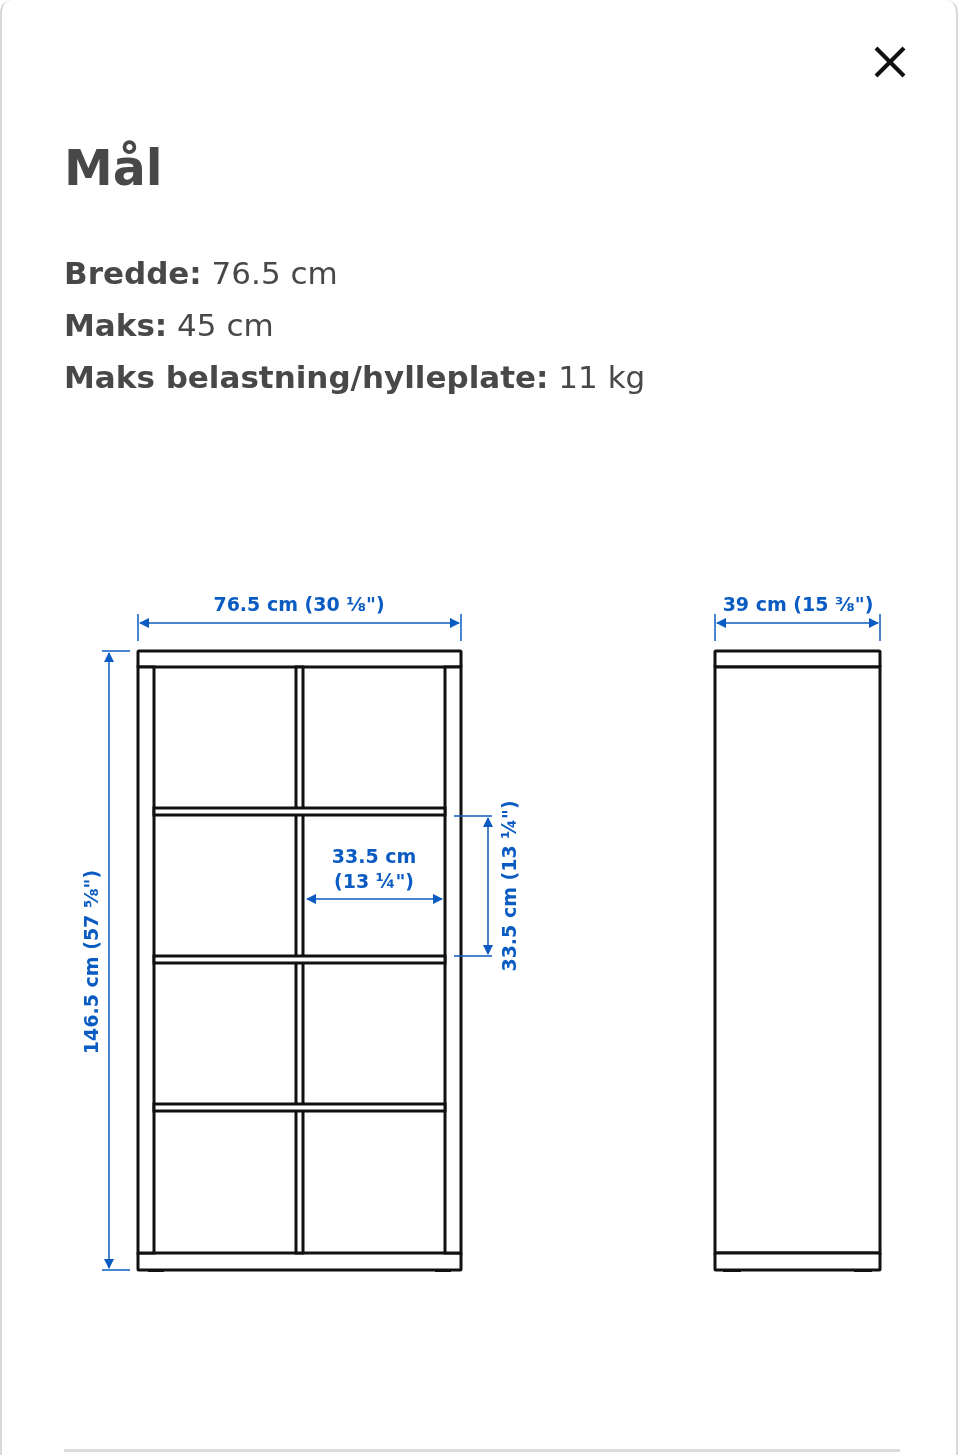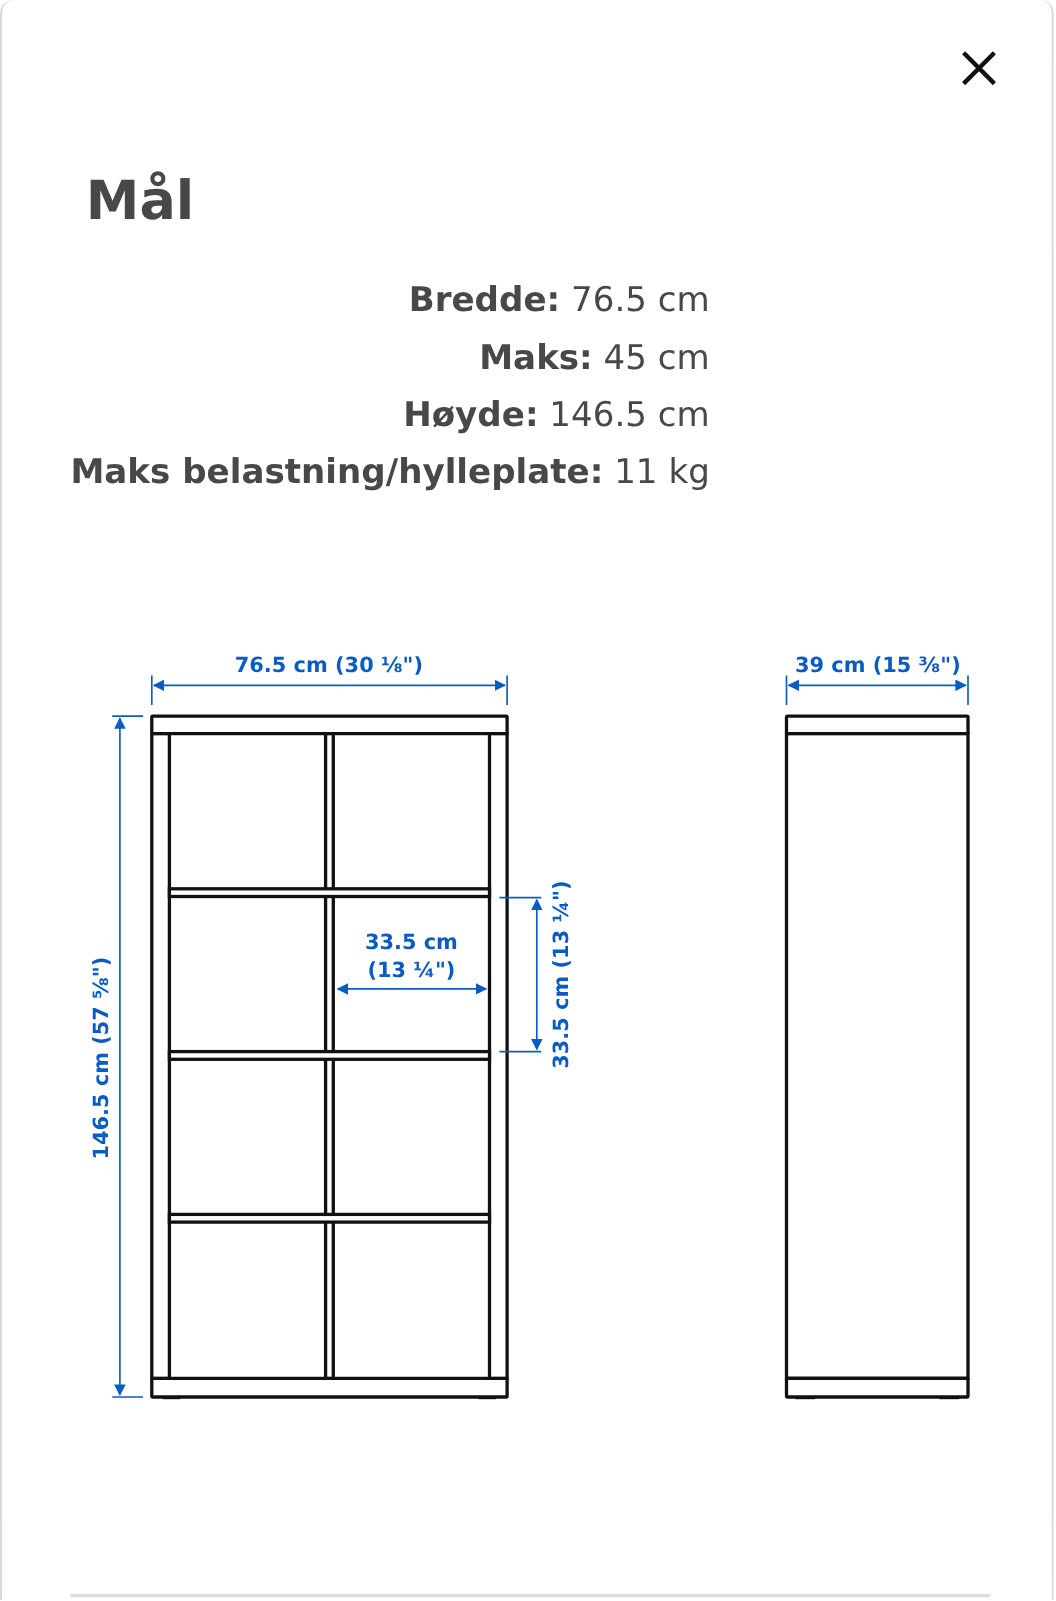--- a/index.html
+++ b/index.html
@@ -10,29 +10,28 @@
   .modal {
     position: absolute; left: 0; top: 0; width: 958px; height: 1455px;
     border-left: 2px solid #d9d9d9; border-right: 2px solid #d9d9d9;
     border-radius: 12px 12px 0 0; box-sizing: border-box; background: #fff;
   }
   .close-btn {
     position: absolute; left: 866px; top: 40px; width: 44px; height: 44px;
     display: flex; align-items: center; justify-content: center; cursor: pointer;
   }
   .title {
-    position: absolute; left: 62px; top: 140px; margin: 14px;
+    position: absolute; left: 62px; top: 140px; margin: 0;
     font-size: 49px; font-weight: 700; color: #484848; letter-spacing: 0px;
     font-family: "DejaVu Sans", sans-serif;
   }
   .specs { position: absolute; left: 62px; top: 250px; }
   .spec {
     font-size: 31px; color: #484848; height: 52px; line-height: 46px; white-space: nowrap;
     font-family: "DejaVu Sans", sans-serif;
-    text-align: right;
   }
   .spec .k { font-weight: 700; }
   .spec .v { font-weight: 400; }
   .diagram { position: absolute; left: 0; top: 560px; }
   .dim-label { font-family: "DejaVu Sans", sans-serif; font-weight: 700; font-size: 19px; fill: #0a5cc2; }
   .divider {
     position: absolute; left: 62px; top: 1449px; width: 836px; height: 3px; background: #dcdcdc;
   }
 </style>
 </head>
@@ -50,24 +49,20 @@
   <h1 class="title">Mål</h1>
 
   <div class="specs">
     <div class="spec">
       <span class="k">Bredde:</span>
       <span class="v">76.5 cm</span>
     </div>
     <div class="spec">
       <span class="k">Maks:</span>
       <span class="v">45 cm</span>
-    </div>
-    <div class="spec">
-      <span class="k">Høyde:</span>
-      <span class="v">146.5 cm</span>
     </div>
     <div class="spec">
       <span class="k">Maks belastning/hylleplate:</span>
       <span class="v">11 kg</span>
     </div>
   </div>
 
   <svg class="diagram" width="960" height="760" viewBox="0 560 960 760">
     <defs>
       <marker id="arr" viewBox="0 0 10 10" refX="9" refY="5" markerWidth="7" markerHeight="7" orient="auto-start-reverse">

